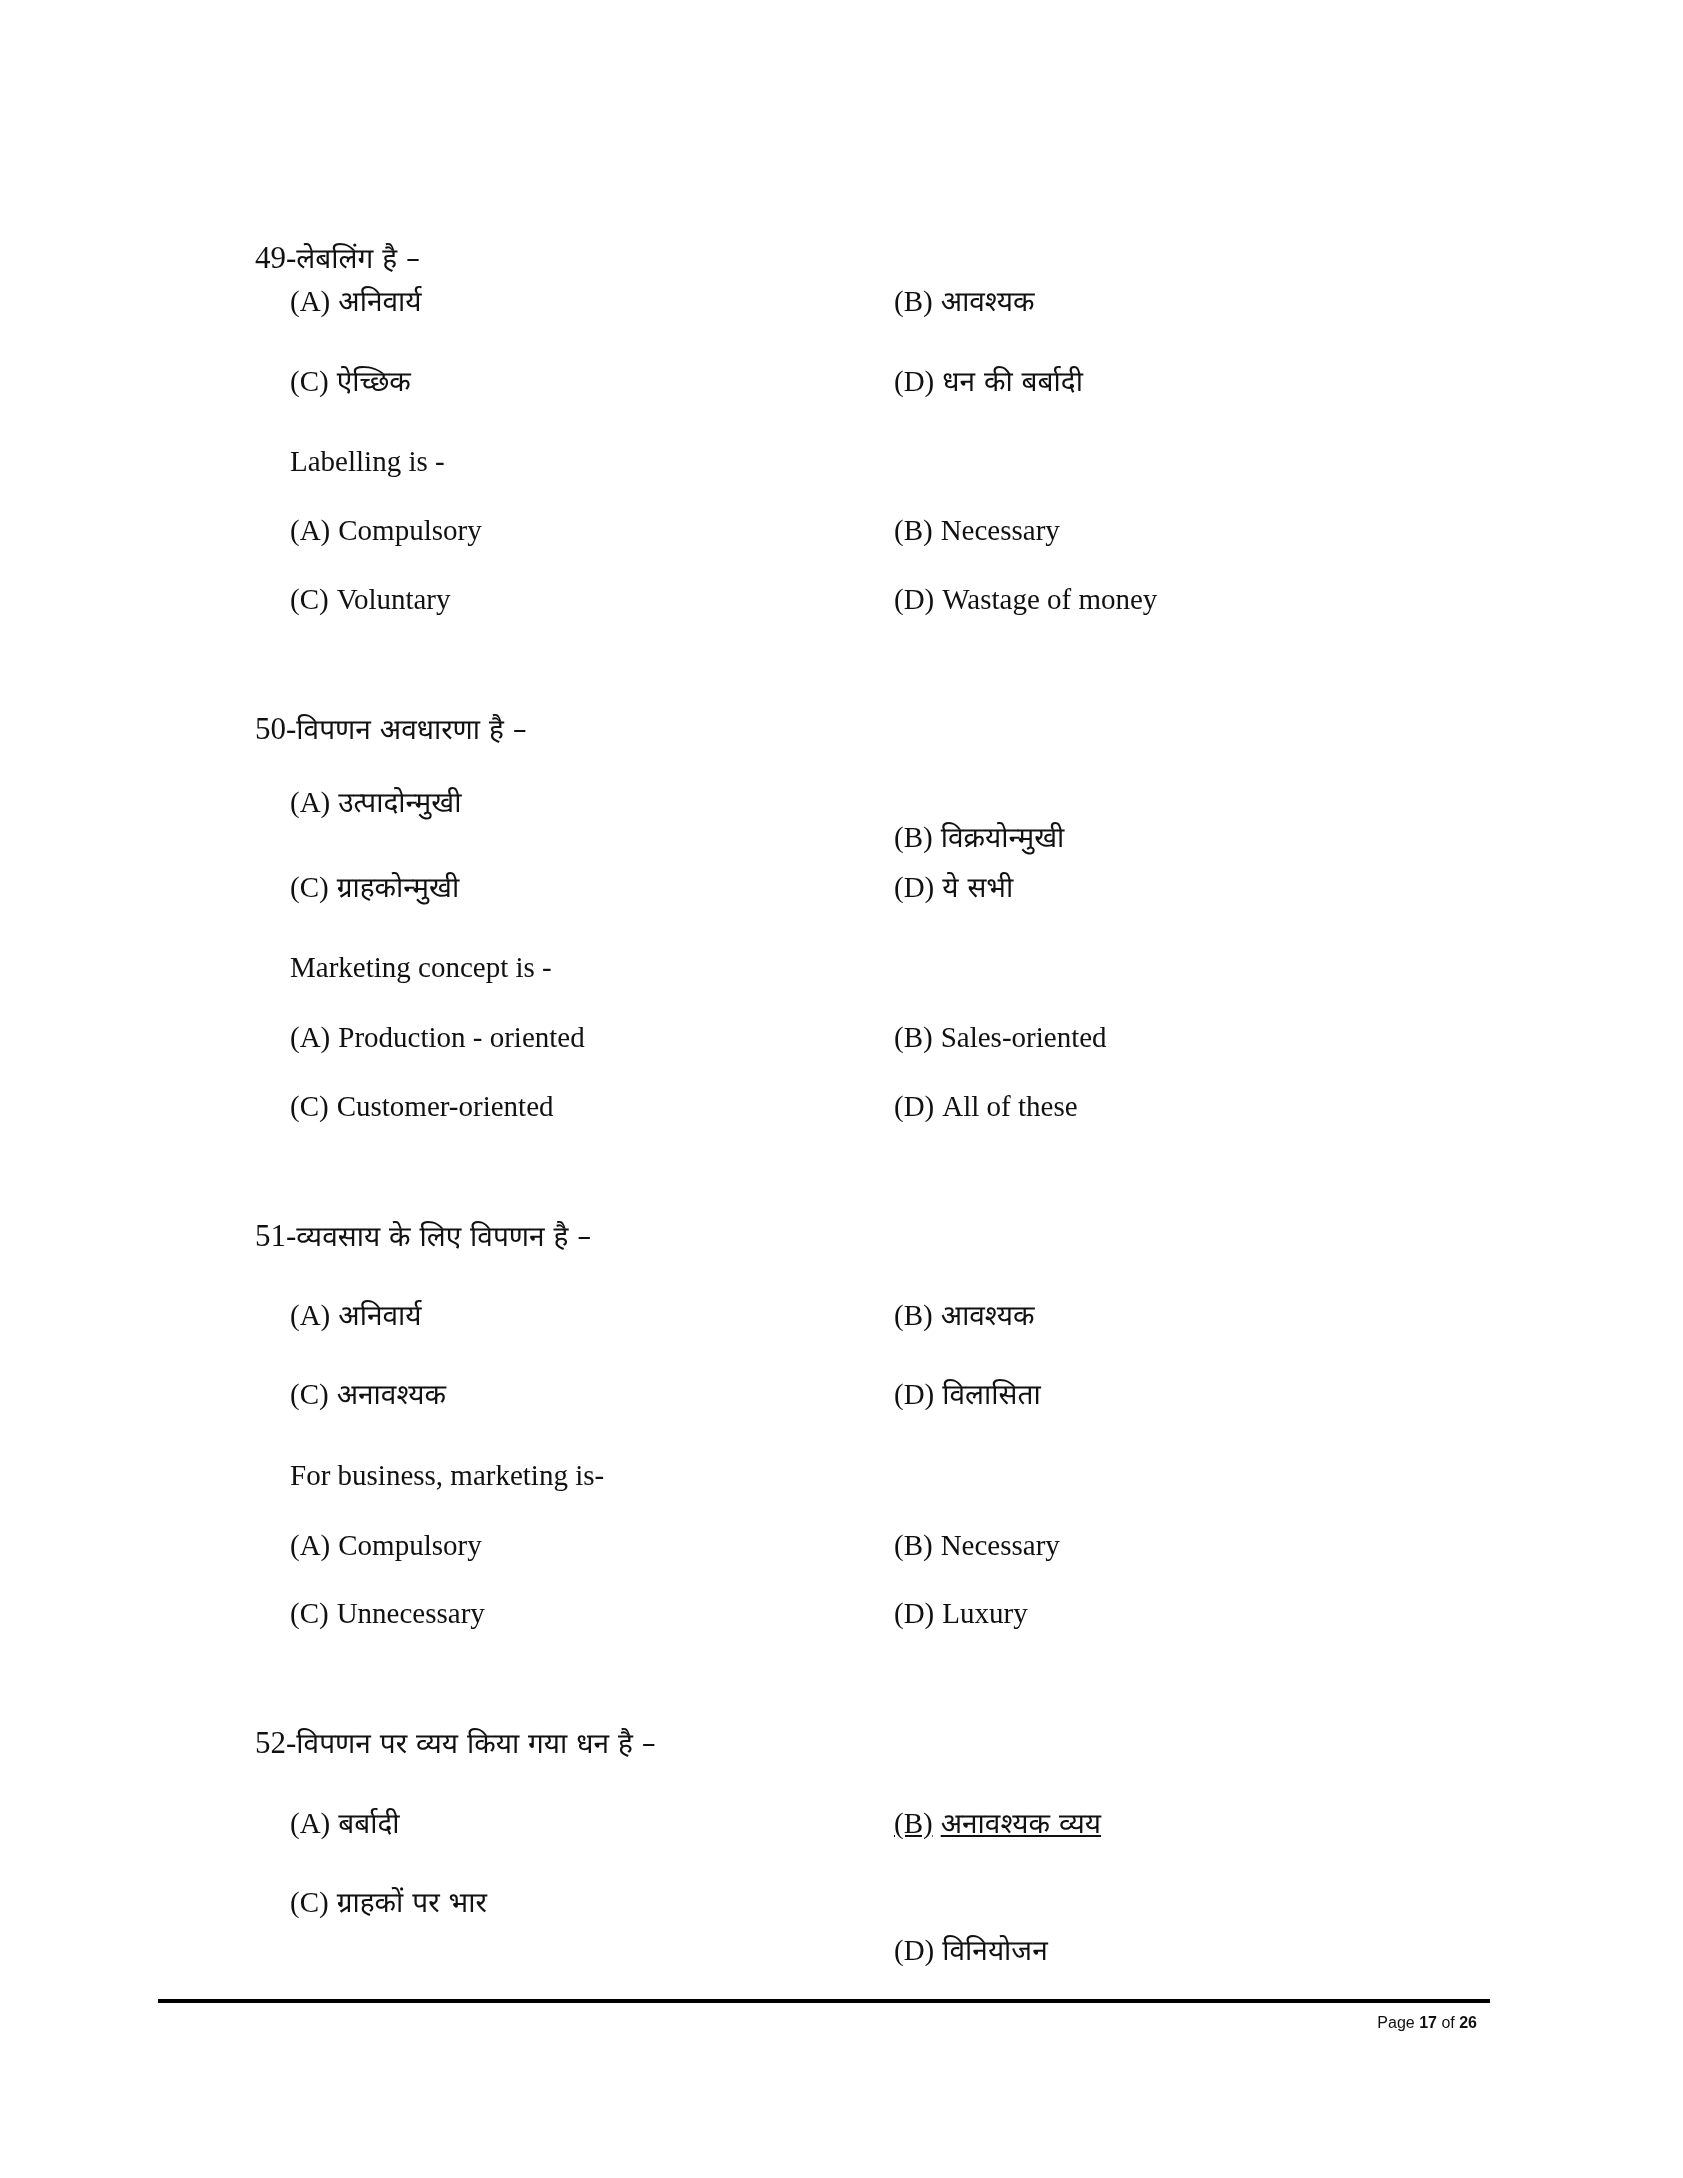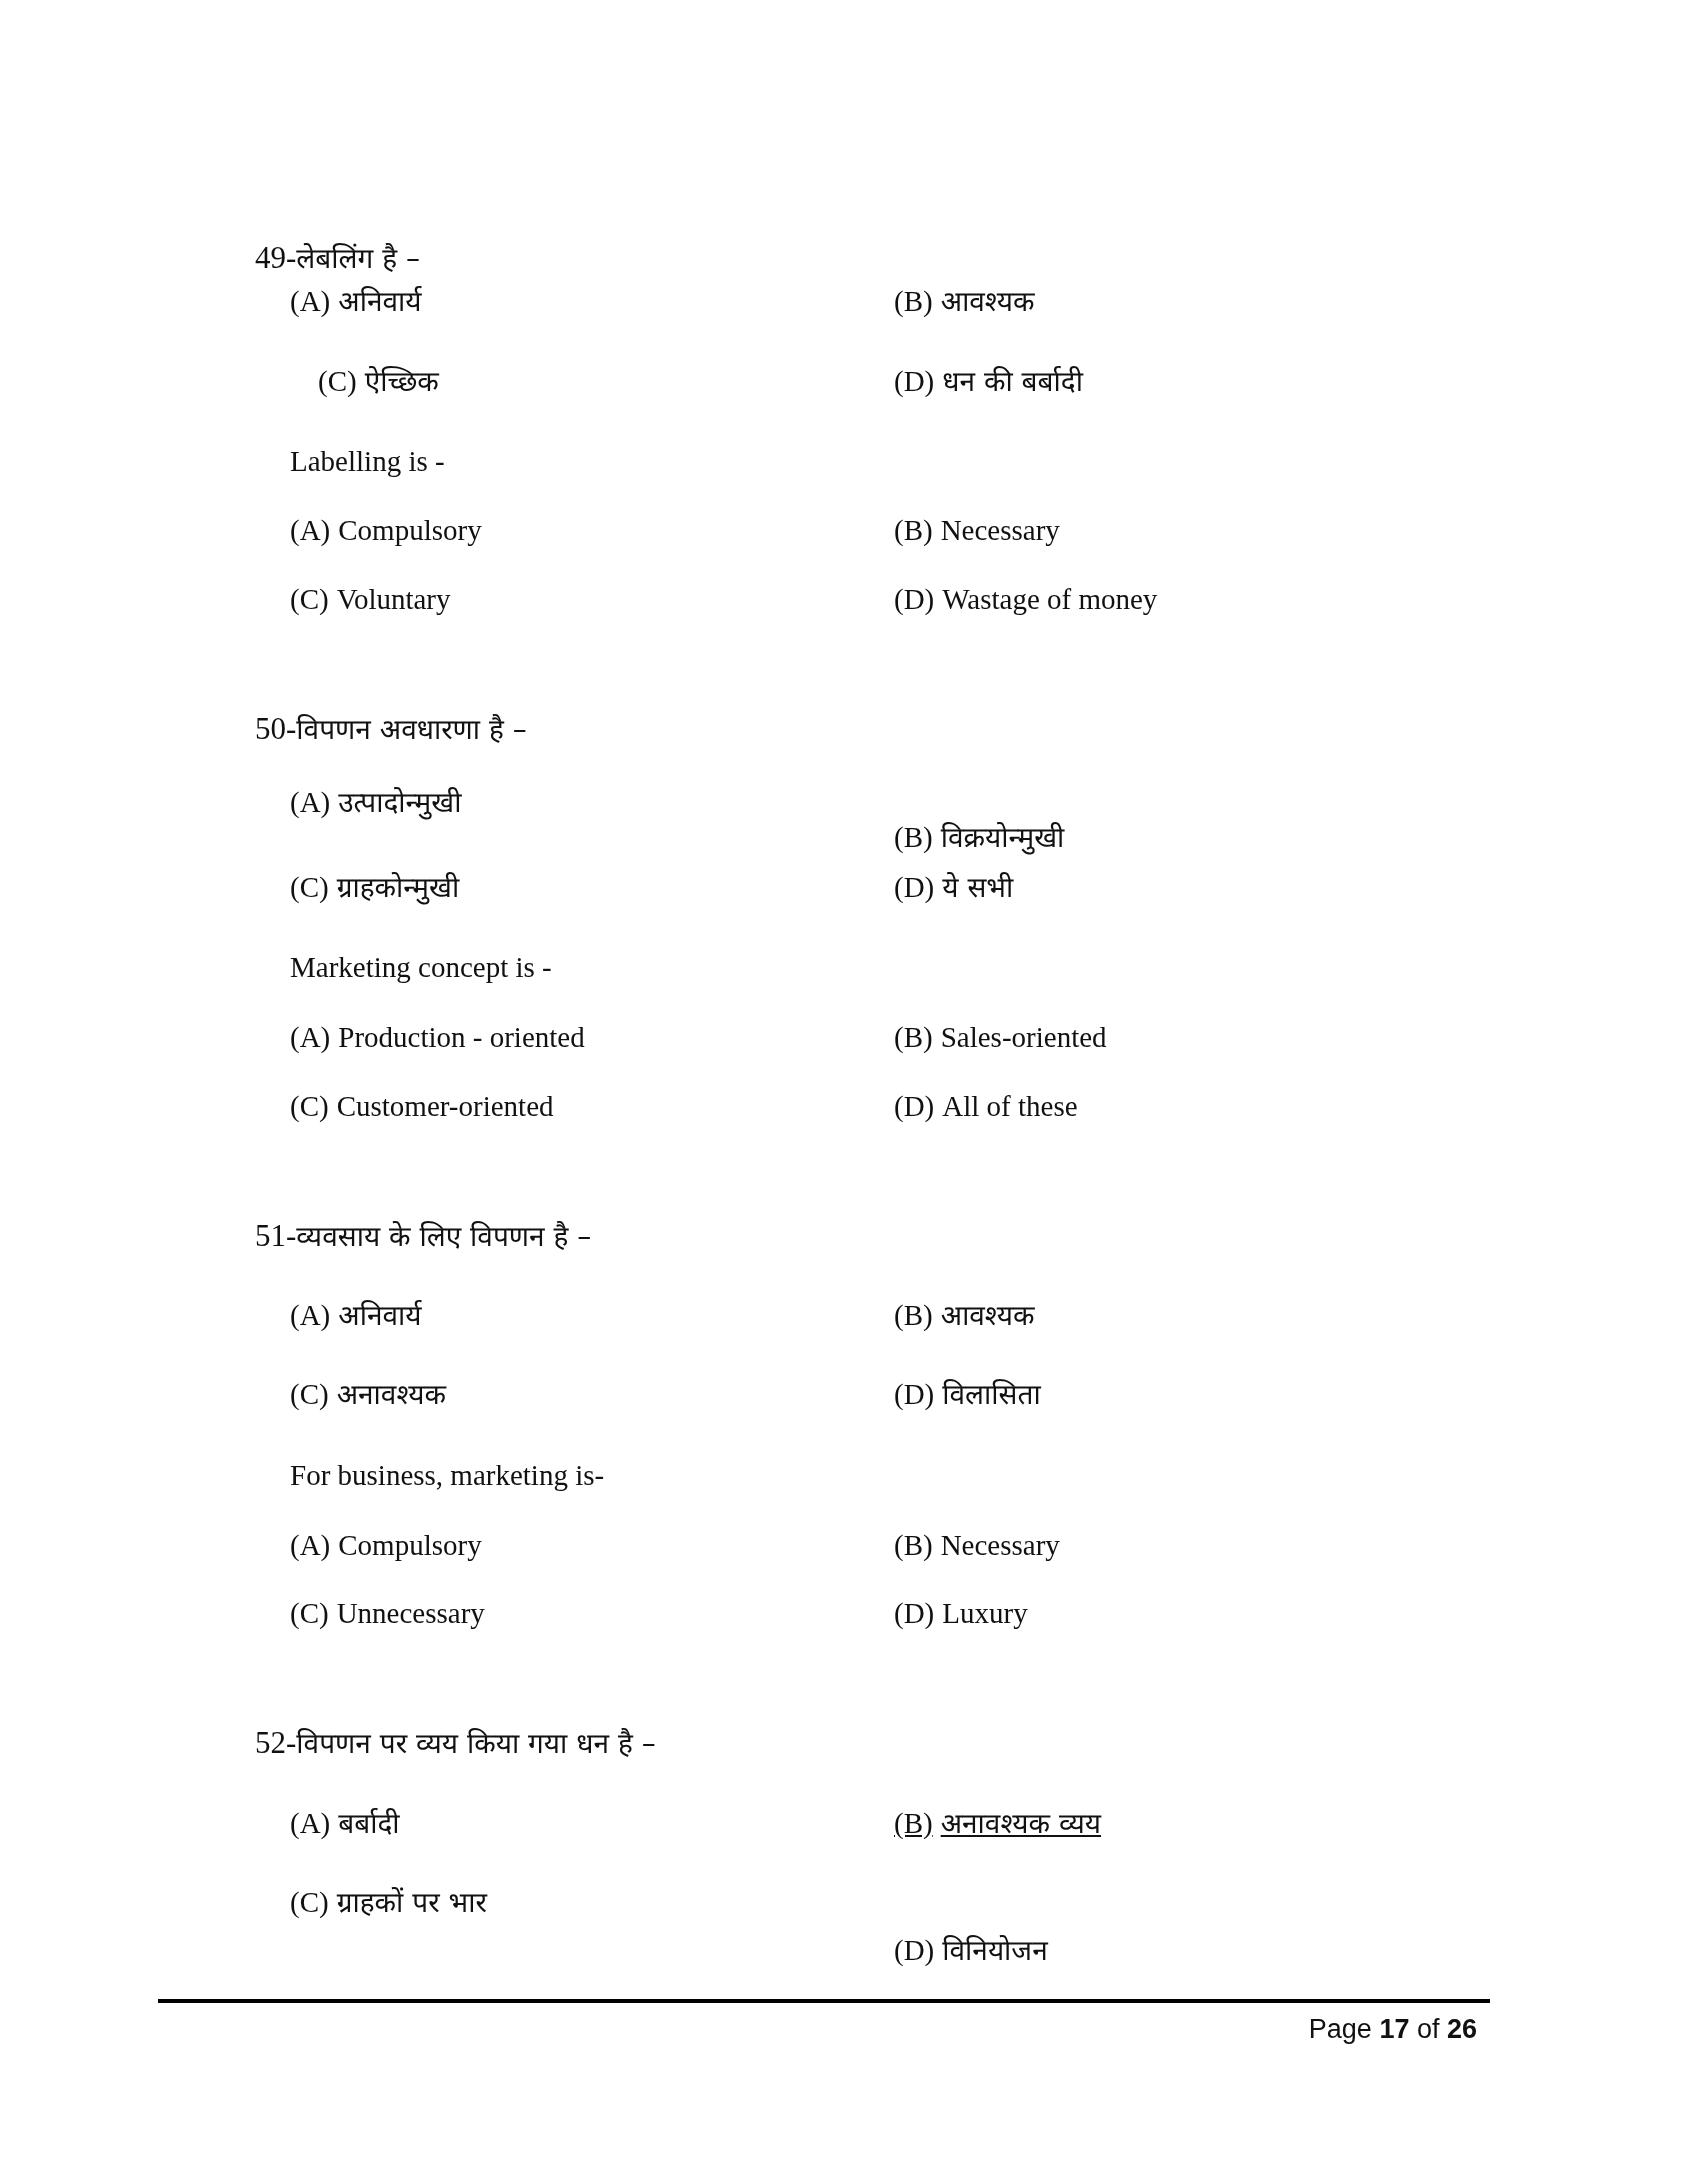--- a/index.html
+++ b/index.html
@@ -7,30 +7,30 @@
          font-family:"Liberation Serif", "DejaVu Serif", serif; color:#111; }
   .line { position:absolute; white-space:nowrap; line-height:1; }
   .q-head { left:255px; font-size:31px; }
   .opt { font-size:29px; }
   .eng { font-size:29px; }
   .col1 { left:290px; }
   .col2 { left:894px; }
   .lbl { margin-right:8px; }
   .hi { font-family:"DejaVu Sans", "Liberation Sans", sans-serif; font-size:28px; }
   .footer-rule { position:absolute; left:158px; top:1999px; width:1332px; height:4px; background:#000; }
-  .page-num { position:absolute; right:206px; top:2014px; font-family:"Liberation Sans", "DejaVu Sans", sans-serif; font-size:27px; color:#111; }
+  .page-num { position:absolute; right:206px; top:2014px; font-family:"Liberation Sans", "DejaVu Sans", sans-serif; font-size:16px; color:#111; }
   .page-num b { font-weight:bold; }
 </style>
 </head>
 <body>
 
 <div class="line q-head" style="top:206px;margin-top:36px;"><span>49-</span><span class="hi">लेबलिंग है –</span></div>
 <div class="line opt col1" style="top:287px;"><span class="lbl">(A)</span><span class="hi">अनिवार्य</span></div>
 <div class="line opt col2" style="top:287px;"><span class="lbl">(B)</span><span class="hi">आवश्यक</span></div>
-<div class="line opt col1" style="top:367px;margin-left:28px;"><span class="lbl">(C)</span><span class="hi">ऐच्छिक</span></div>
+<div class="line opt col1" style="top:367px;"><span class="lbl">(C)</span><span class="hi">ऐच्छिक</span></div>
 <div class="line opt col2" style="top:367px;"><span class="lbl">(D)</span><span class="hi">धन की बर्बादी</span></div>
 <div class="line eng col1" style="top:447px;">Labelling is -</div>
 <div class="line eng col1" style="top:516px;"><span class="lbl">(A)</span><span>Compulsory</span></div>
 <div class="line eng col2" style="top:516px;"><span class="lbl">(B)</span><span>Necessary</span></div>
 <div class="line eng col1" style="top:585px;"><span class="lbl">(C)</span><span>Voluntary</span></div>
 <div class="line eng col2" style="top:585px;"><span class="lbl">(D)</span><span>Wastage of money</span></div>
 
 <div class="line q-head" style="top:713px;"><span>50-</span><span class="hi">विपणन अवधारणा है –</span></div>
 <div class="line opt col1" style="top:788px;"><span class="lbl">(A)</span><span class="hi">उत्पादोन्मुखी</span></div>
 <div class="line opt col2" style="top:823px;"><span class="lbl">(B)</span><span class="hi">विक्रयोन्मुखी</span></div>

